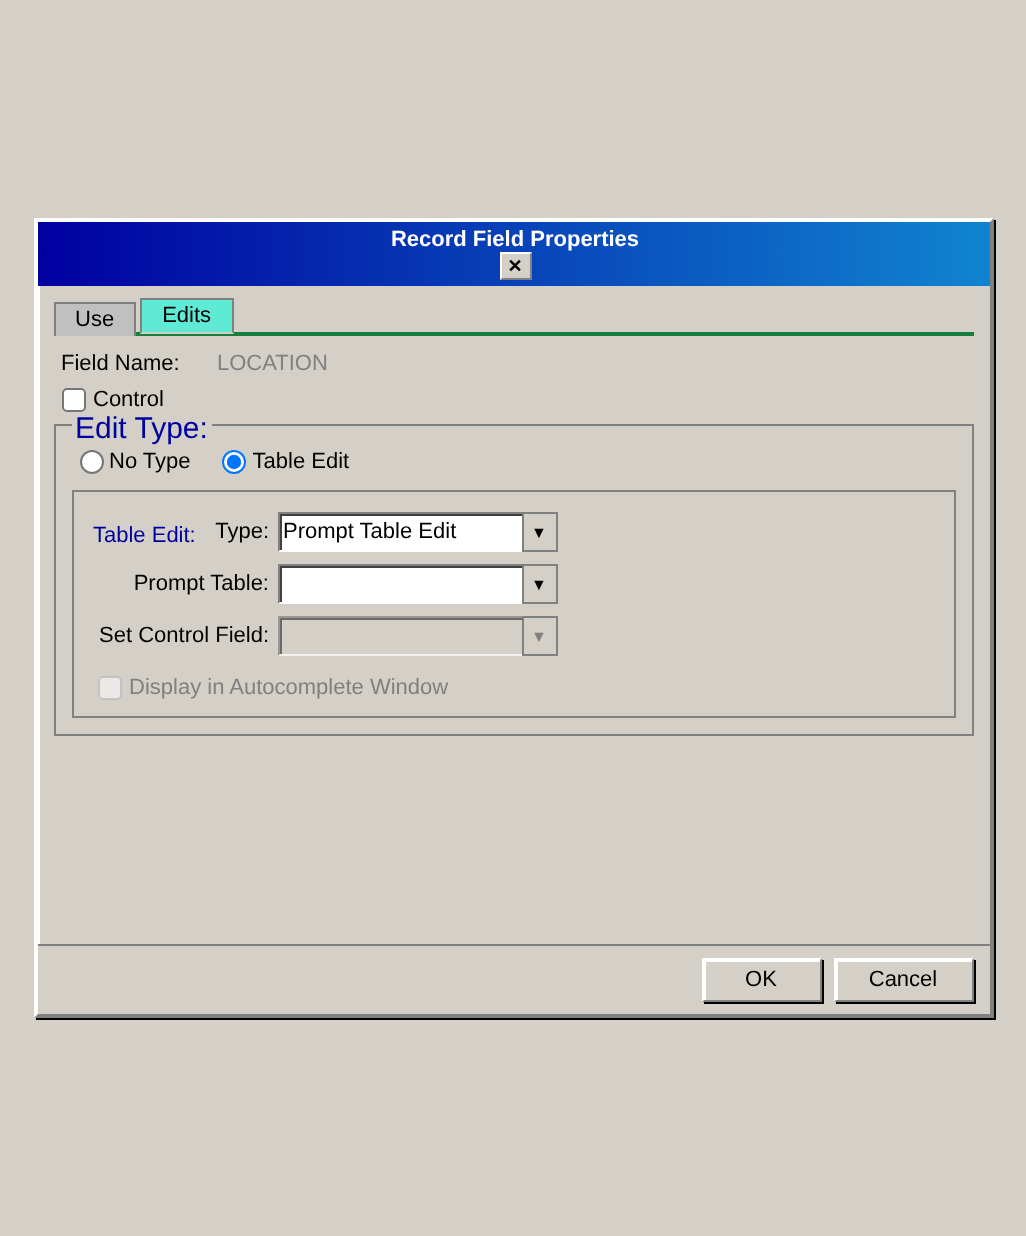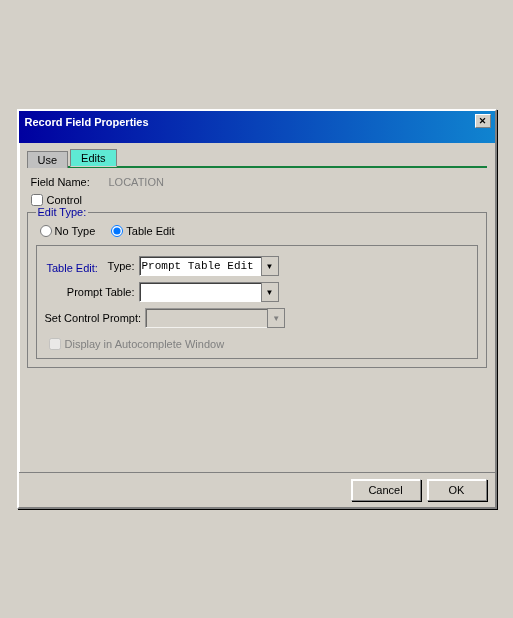--- a/index.html
+++ b/index.html
@@ -23,25 +23,26 @@
       border-bottom-color: #808080;
       box-shadow: 1px 1px 0 #000, inset 1px 1px 0 #ffffff;
       position: relative;
     }
 
     .title-bar {
       background: linear-gradient(to right, #0000a0, #1084d0);
       color: white;
       font-size: 11px;
       font-weight: bold;
-      padding: 3px 4px 15px 6px;
-      display: flex;
-      align-items: flex-end;
+      padding: 3px 4px 3px 6px;
+      display: flex;
+      align-items: center;
       justify-content: space-between;
       user-select: none;
+      flex-direction: column;
     }
 
     .title-bar-buttons {
       display: flex;
       gap: 2px;
     }
 
     .title-btn {
       width: 16px;
       height: 14px;
@@ -138,21 +139,21 @@
       position: relative;
       background: #d4d0c8;
     }
 
     .group-legend {
       position: absolute;
       top: -7px;
       left: 8px;
       background: #d4d0c8;
       padding: 0 2px;
-      font-size: 11px;
+      font-size: 15px;
       color: #0000a0;
     }
 
     
     .radio-row {
       display: flex;
       align-items: center;
       gap: 16px;
       margin-top: 4px;
       margin-left: 4px;
@@ -214,21 +215,21 @@
 
     .dropdown {
       appearance: none;
       -webkit-appearance: none;
       background: white;
       border: 1px solid #808080;
       border-right-color: #ffffff;
       border-bottom-color: #ffffff;
       box-shadow: inset 1px 1px 0 #404040;
       font-size: 11px;
-      font-family: Liberation Mono, monospace;
+      font-family: Liberation Sans, sans-serif;
       padding: 1px 20px 1px 2px;
       height: 20px;
       cursor: pointer;
       outline: none;
     }
 
     .dropdown-type {
       width: 140px;
     }
 
@@ -386,36 +387,36 @@
           <span class="form-label">Prompt Table:</span>
           <div class="dropdown-wrapper">
             <select class="dropdown dropdown-prompt">
               <option value="" selected=""></option>
             </select>
             <div class="dropdown-arrow">▼</div>
           </div>
         </div>
 
         <div class="form-row">
-          <span class="form-label">Set Control Prompt:</span>
+          <span class="form-label">Set Control Field:</span>
           <div class="dropdown-wrapper">
             <select class="dropdown dropdown-control" disabled="">
               <option value="" selected=""></option>
             </select>
             <div class="dropdown-arrow dropdown-arrow-disabled">▼</div>
           </div>
         </div>
 
         <div class="autocomplete-row">
           <input type="checkbox" id="autocomplete-chk" disabled="" style="">
           <label for="autocomplete-chk" class="autocomplete-label">Display in Autocomplete Window</label>
         </div>
       </div>
     </div>
 
     <div class="bottom-spacer"></div>
   </div>
 
   <div class="button-row">
+    <button class="win-button ok-button">OK</button>
     <button class="win-button">Cancel</button>
-    <button class="win-button ok-button">OK</button>
   </div>
 </div>
 
 </body></html>

